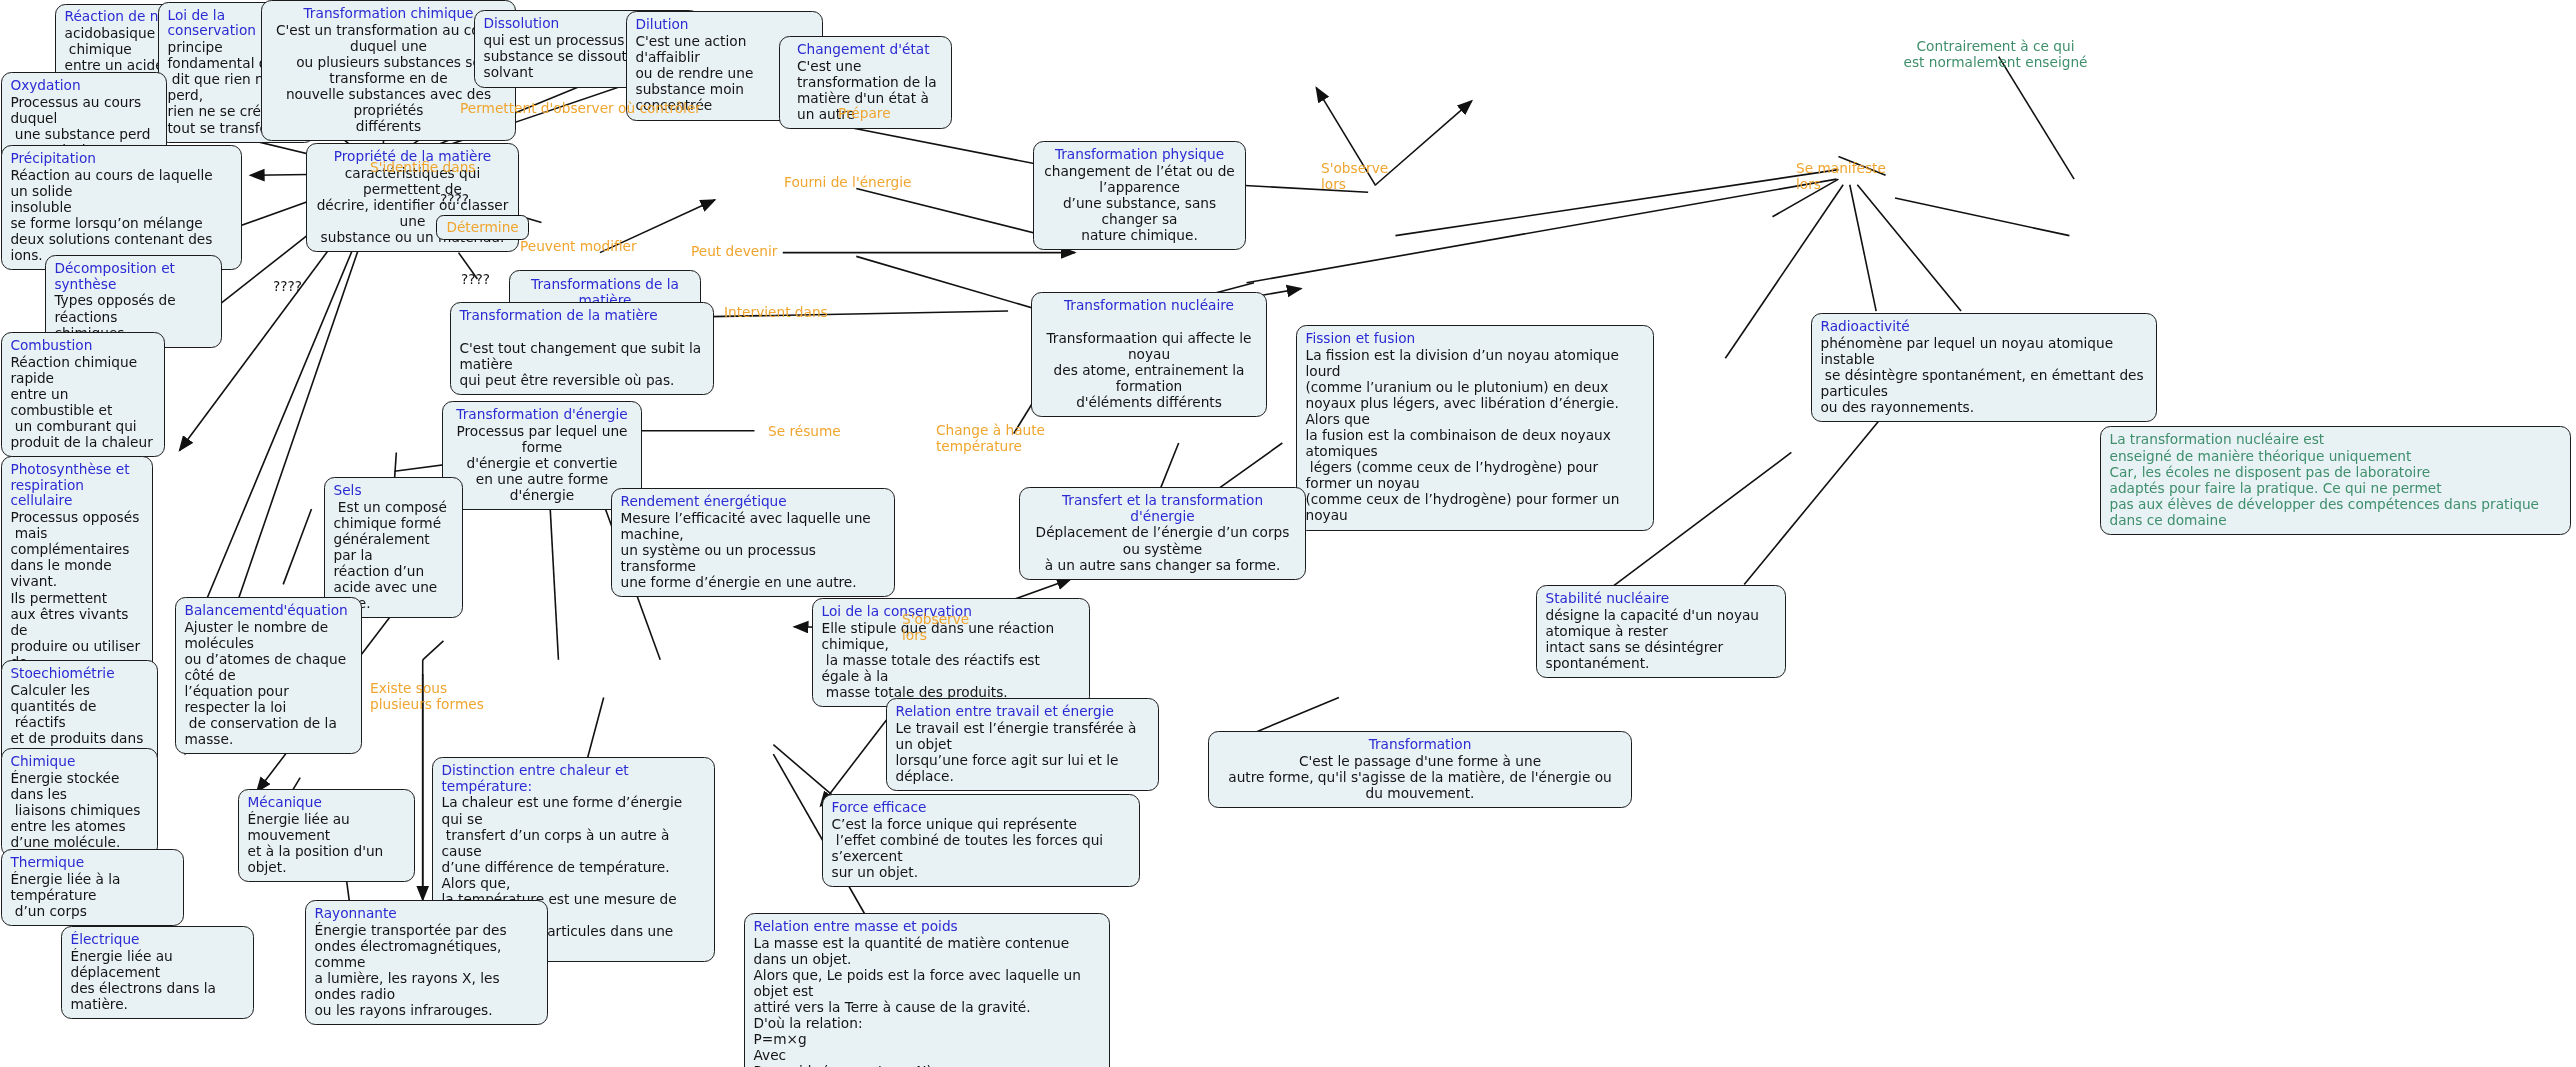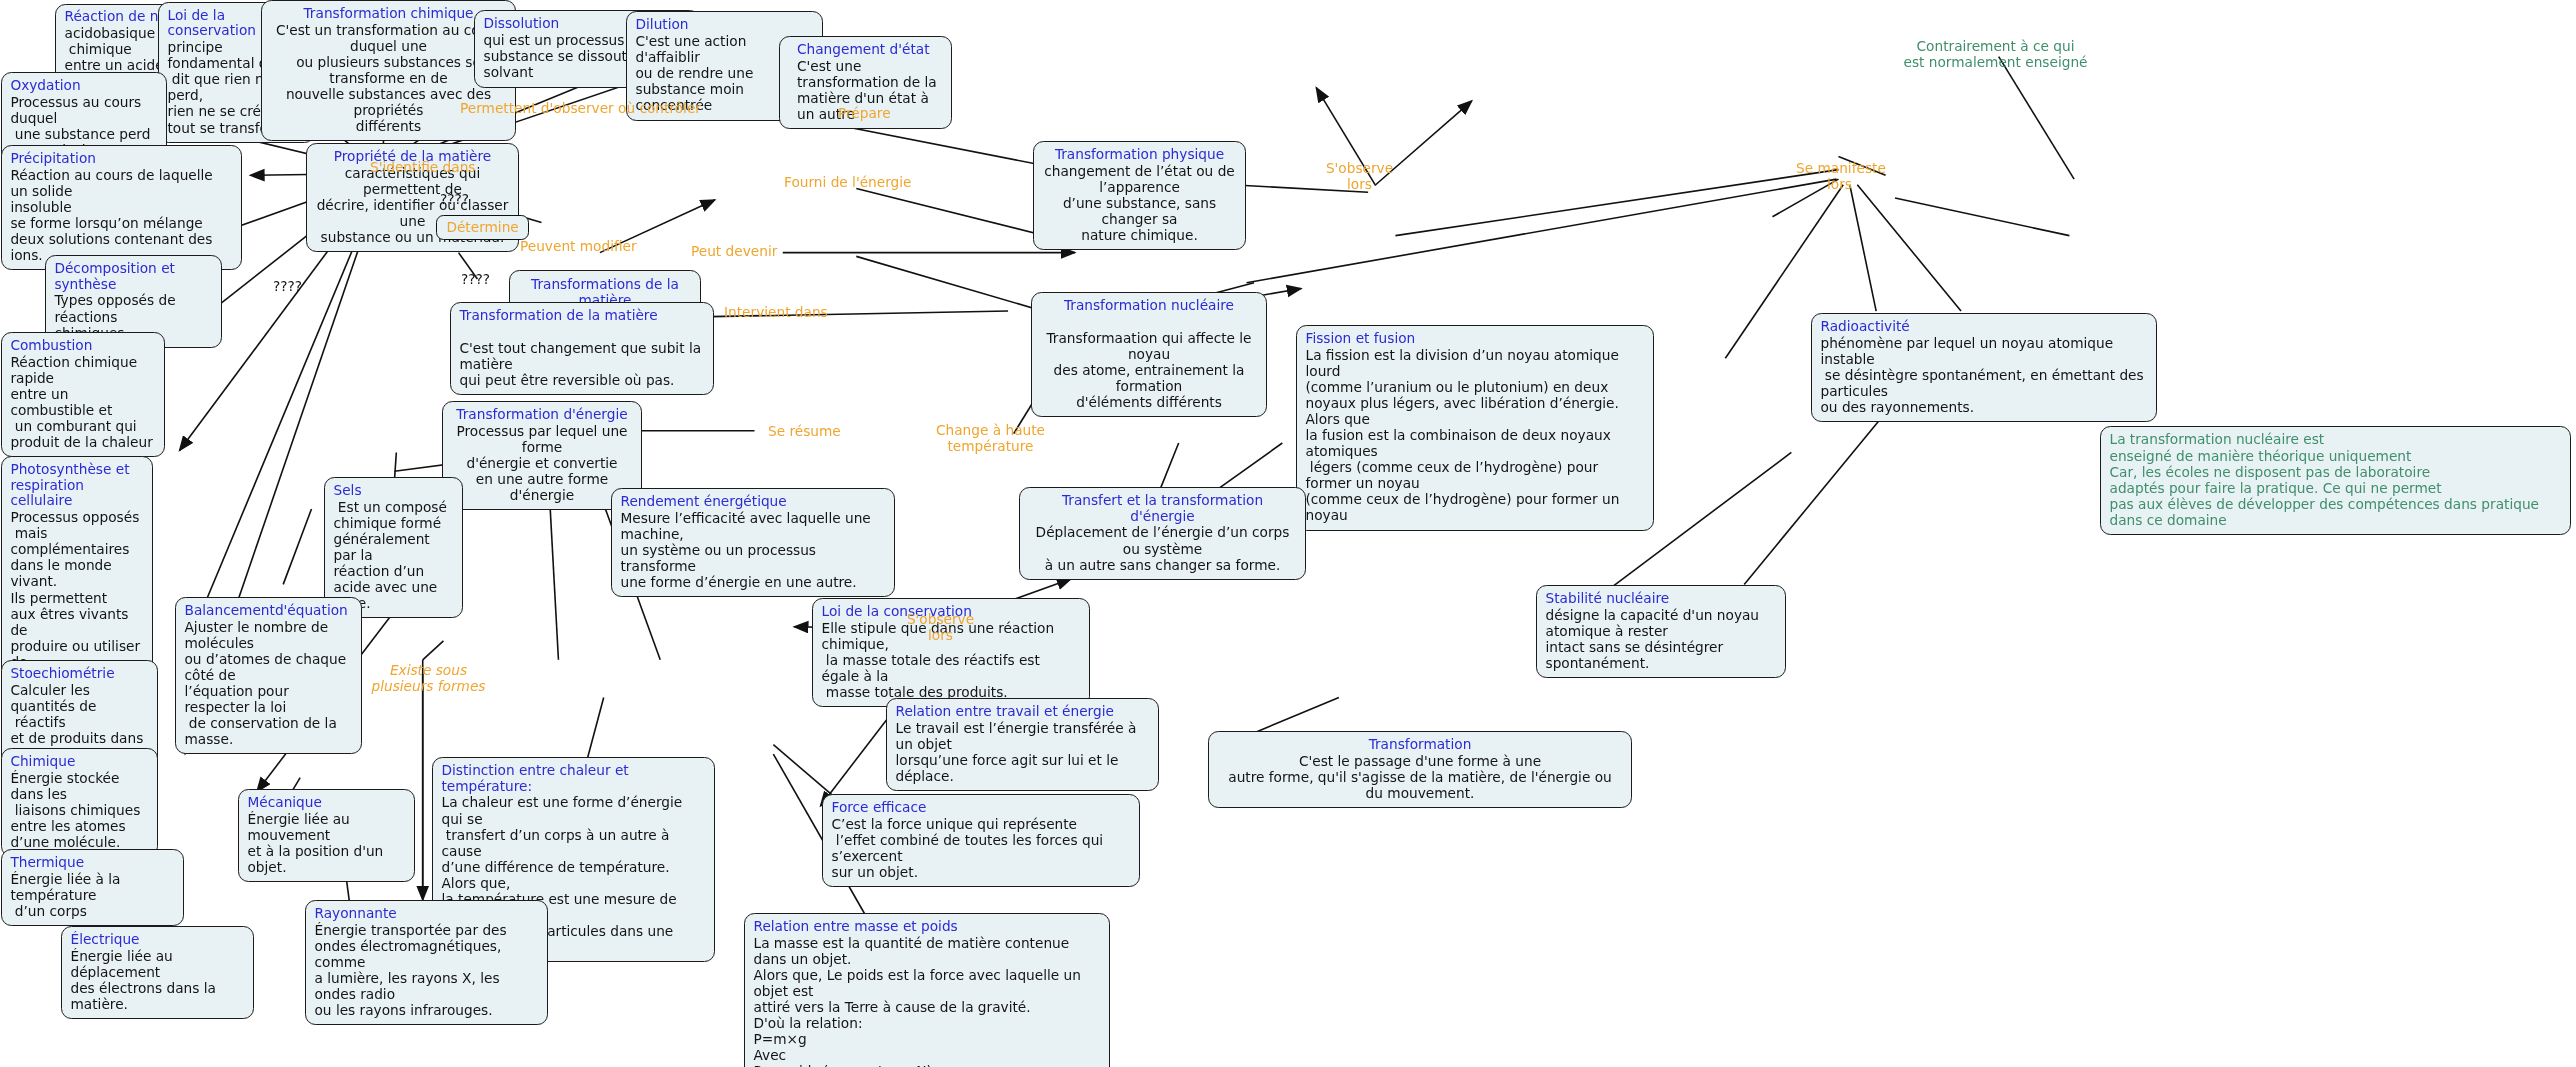--- a/index.html
+++ b/index.html
@@ -12,21 +12,21 @@
           padding:4.7px 8.5px 6.6px 8.5px; }
   .node .t { color:#2b2bd4; font-size:13.7px; line-height:1.16; white-space:pre-wrap; }
   .node .b { color:#141414; font-size:13.7px; line-height:1.17; white-space:pre-wrap; }
   .node.center .t, .node.center .b { text-align:center; }
   .node.green { }
   .node.green .t, .node.green .b { color:#3f8f6c; }
   .node.plain { padding:5.7px 11.3px 7.5px 11.3px; }
   .node.plain .t { text-align:center; }
   .link { position:absolute; z-index:4; color:#f0a52e; font-size:13.7px;
           line-height:1.14; white-space:pre; background:transparent; }
-  .link.c { text-align:center; }
+  .link.c { }
   .qm { position:absolute; z-index:4; color:#141414; font-size:13.7px; }
   .pill { position:absolute; z-index:4; background:#e8f1f4; border:1.7px solid #111;
           border-radius:7.5px; padding:1.9px 9.4px 2.8px 9.4px; }
   .pill span { color:#f0a52e; font-size:13.7px; }
   .gnote { position:absolute; z-index:4; color:#3f8f6c; font-size:13.7px;
            line-height:1.2; text-align:center; white-space:pre; }
 </style>
 </head>
 <body>
 
@@ -446,21 +446,21 @@
   <div class="link" style="left:724px; top:305px;">Intervient dans</div>
 
   <div class="link" style="left:768px; top:424px;">Se résume</div>
 
   <div class="link c" style="left:936px; top:423px; width:109px;">Change à haute
 température</div>
 
   <div class="link c" style="left:902px; top:612px; width:77px;">S'observe
 lors</div>
 
-  <div class="link c" style="left:370px; top:663px; width:117px;font-style:italic;">Existe sous
+  <div class="link c" style="left:370px; top:681px; width:117px;">Existe sous
 plusieurs formes</div>
 
   <div class="qm" style="left:440px; top:191px;">????</div>
 
   <div class="qm" style="left:461px; top:271px;">????</div>
 
   <div class="qm" style="left:273px; top:278px;">????</div>
 
   <div class="gnote" style="left:1868px; top:38px; width:255px;">Contrairement à ce qui
 est normalement enseigné</div>

